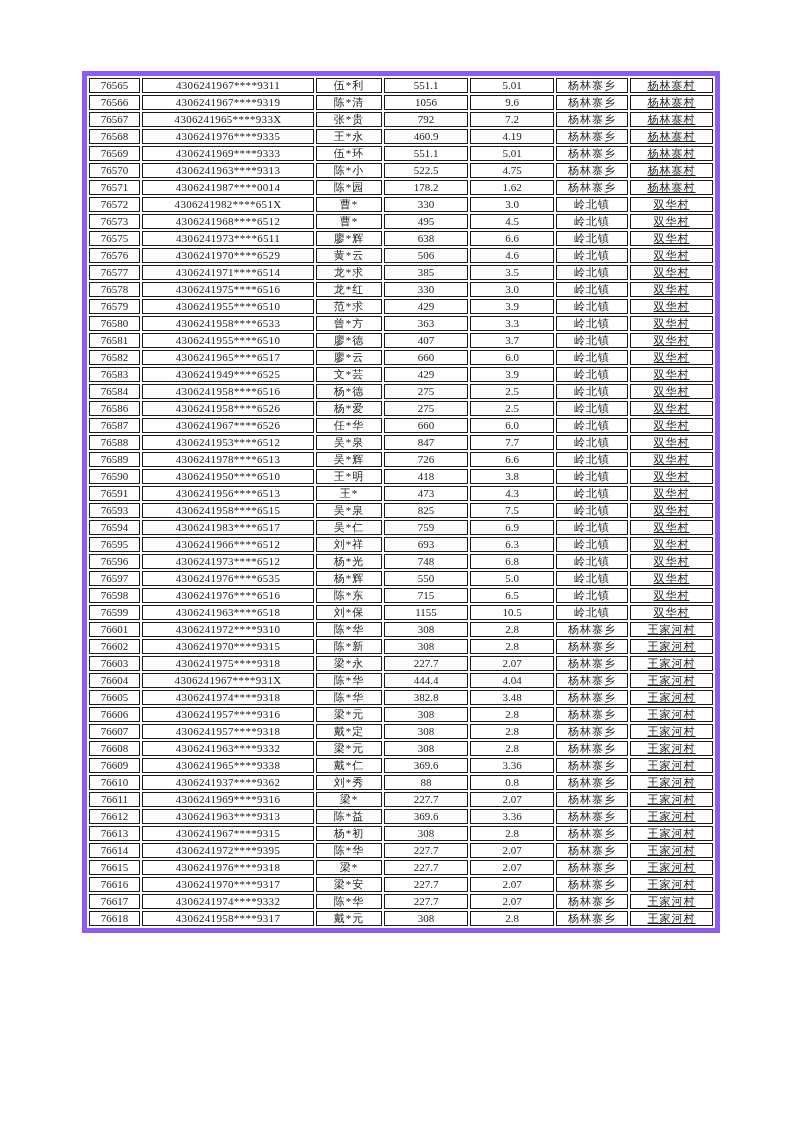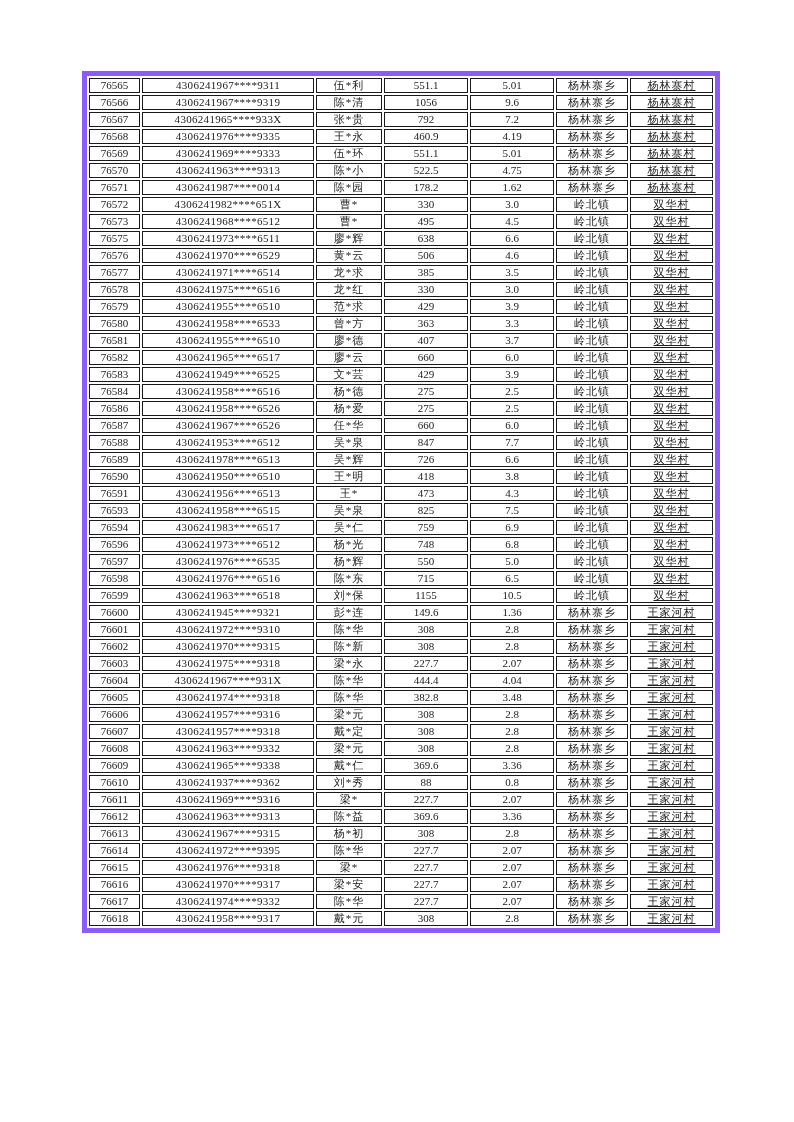--- a/index.html
+++ b/index.html
@@ -300,20 +300,29 @@
         <tr>
           <td class="col-seq">76594</td>
           <td class="col-id">4306241983****6517</td>
           <td class="col-name">吴*仁</td>
           <td class="col-amount">759</td>
           <td class="col-area">6.9</td>
           <td class="col-township">岭北镇</td>
           <td class="col-village">双华村</td>
         </tr>
         <tr>
+          <td class="col-seq">76595</td>
+          <td class="col-id">4306241966****6512</td>
+          <td class="col-name">刘*祥</td>
+          <td class="col-amount">693</td>
+          <td class="col-area">6.3</td>
+          <td class="col-township">岭北镇</td>
+          <td class="col-village">双华村</td>
+        </tr>
+        <tr>
           <td class="col-seq">76596</td>
           <td class="col-id">4306241973****6512</td>
           <td class="col-name">杨*光</td>
           <td class="col-amount">748</td>
           <td class="col-area">6.8</td>
           <td class="col-township">岭北镇</td>
           <td class="col-village">双华村</td>
         </tr>
         <tr>
           <td class="col-seq">76597</td>
@@ -336,29 +345,20 @@
         <tr>
           <td class="col-seq">76599</td>
           <td class="col-id">4306241963****6518</td>
           <td class="col-name">刘*保</td>
           <td class="col-amount">1155</td>
           <td class="col-area">10.5</td>
           <td class="col-township">岭北镇</td>
           <td class="col-village">双华村</td>
         </tr>
         <tr>
-          <td class="col-seq">76600</td>
-          <td class="col-id">4306241945****9321</td>
-          <td class="col-name">彭*连</td>
-          <td class="col-amount">149.6</td>
-          <td class="col-area">1.36</td>
-          <td class="col-township">杨林寨乡</td>
-          <td class="col-village">王家河村</td>
-        </tr>
-        <tr>
           <td class="col-seq">76601</td>
           <td class="col-id">4306241972****9310</td>
           <td class="col-name">陈*华</td>
           <td class="col-amount">308</td>
           <td class="col-area">2.8</td>
           <td class="col-township">杨林寨乡</td>
           <td class="col-village">王家河村</td>
         </tr>
         <tr>
           <td class="col-seq">76602</td>

